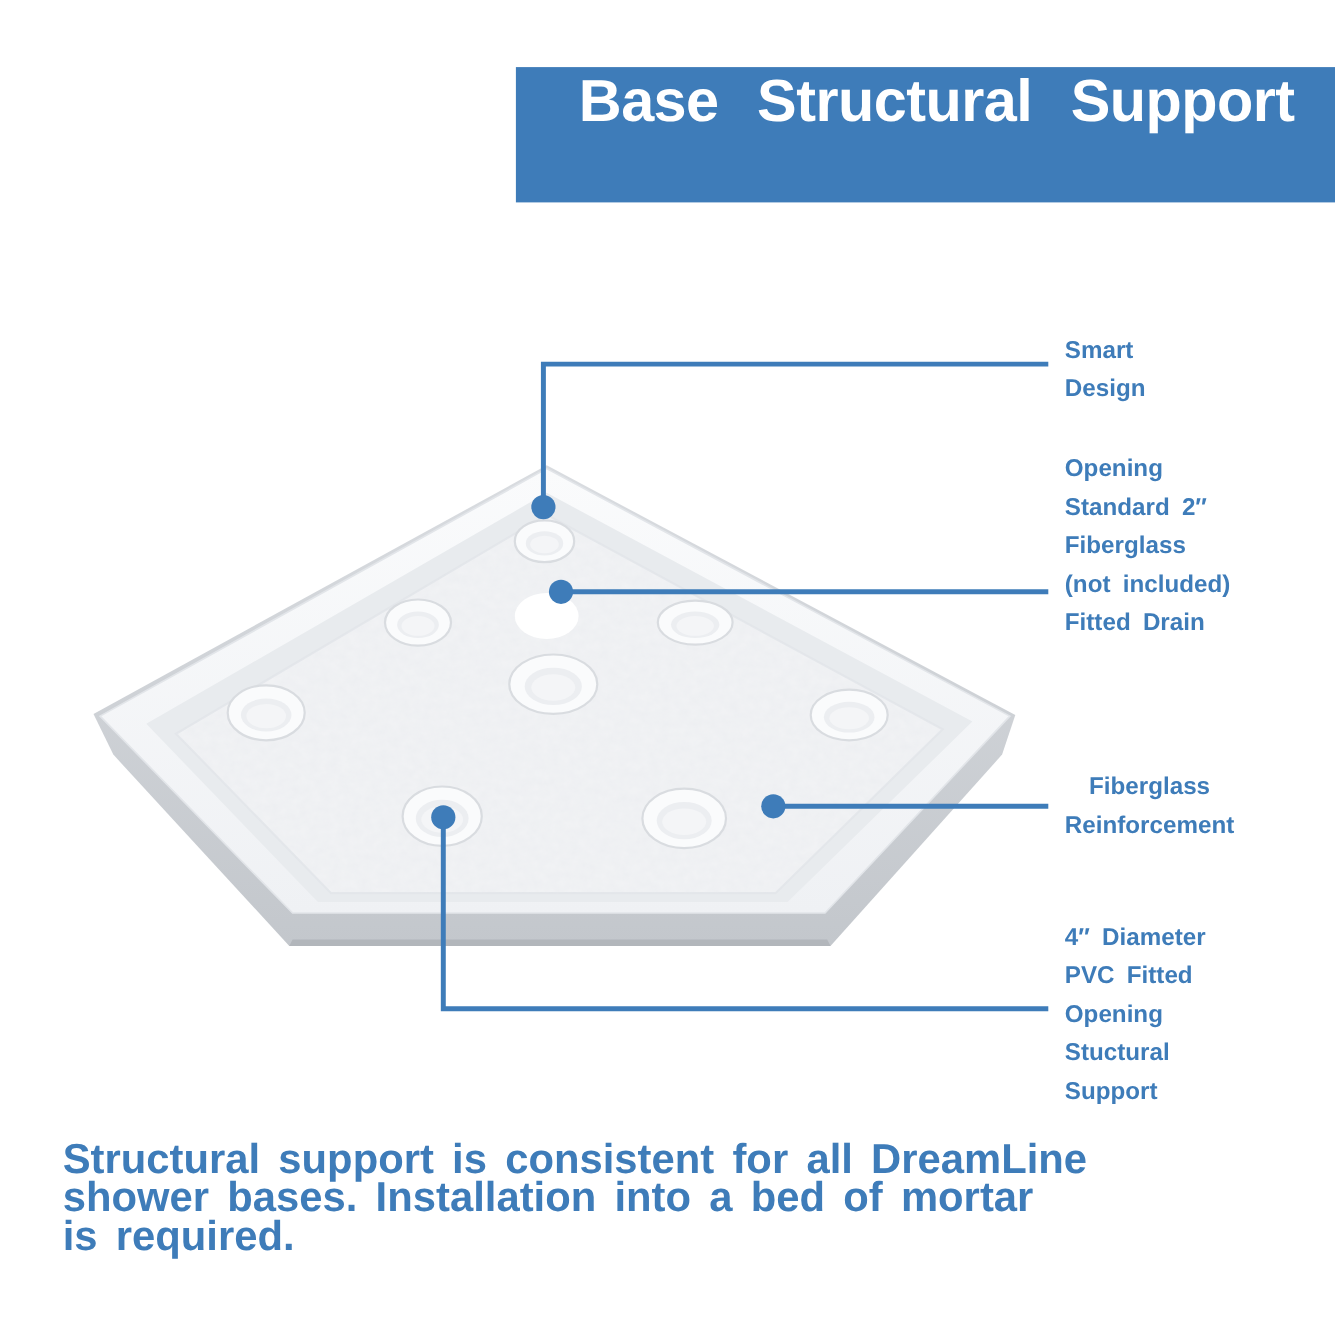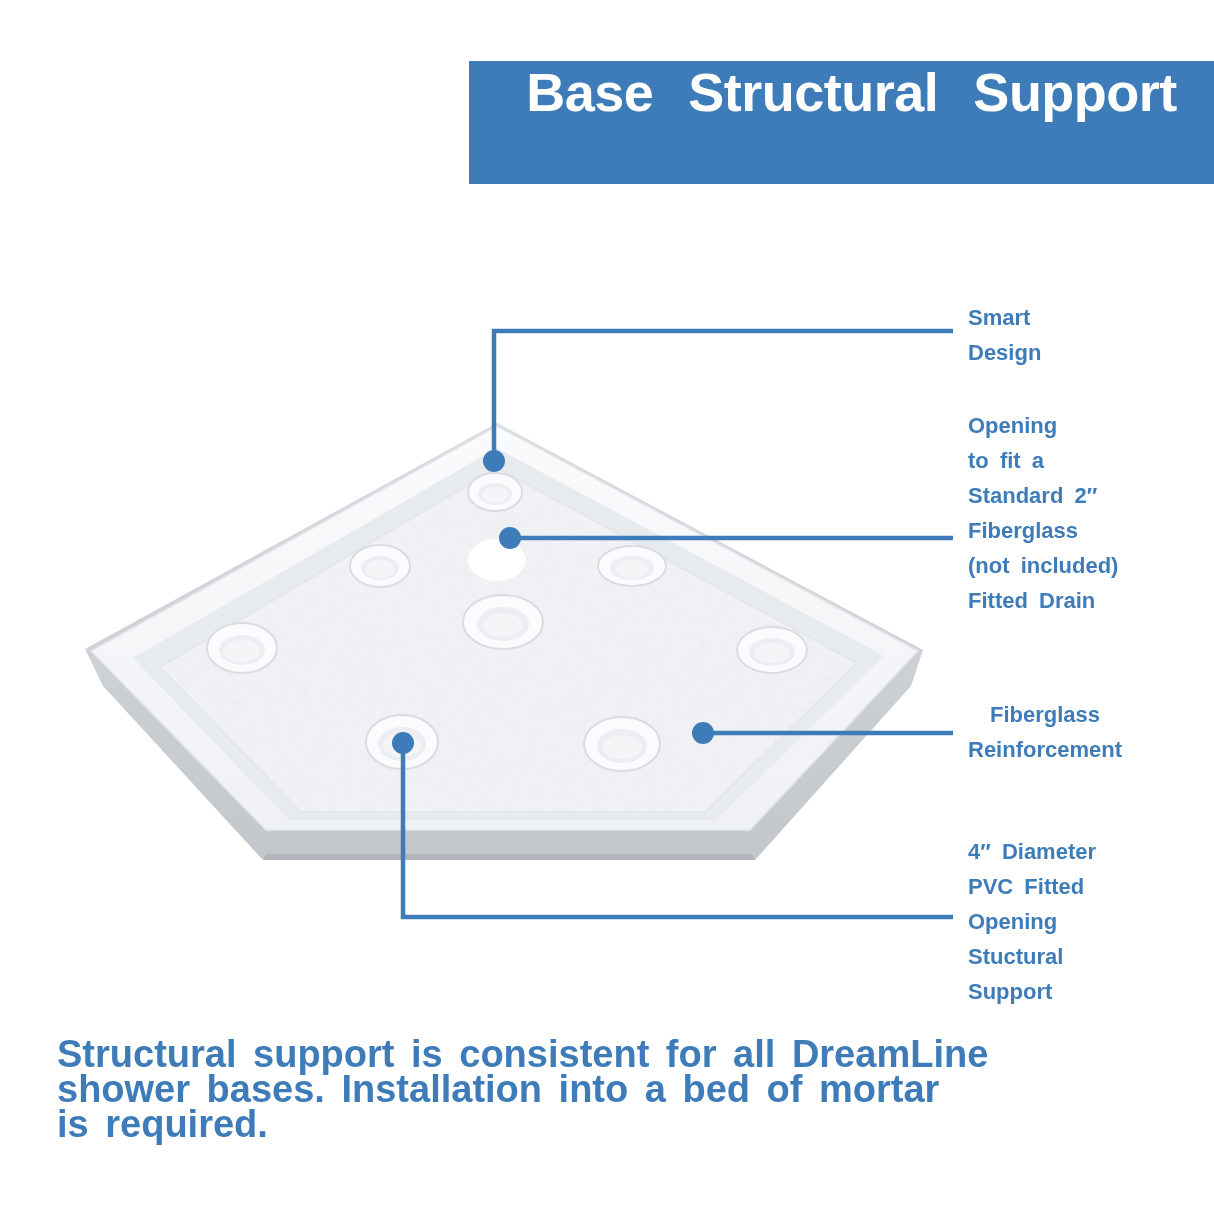--- a/index.html
+++ b/index.html
@@ -137,21 +137,20 @@
     </g>
   </svg>
 
   <div class="callout co-smart">
     <div>Smart</div>
     <div>Design</div>
   </div>
 
   <div class="callout co-opening">
     <div>Opening</div>
-    <div>to fit a</div>
     <div>Standard 2″</div>
     <div>Fiberglass</div>
     <div>(not included)</div>
     <div>Fitted Drain</div>
   </div>
 
   <div class="callout co-fiber">
     <div>Fiberglass</div>
     <div>Reinforcement</div>
   </div>

